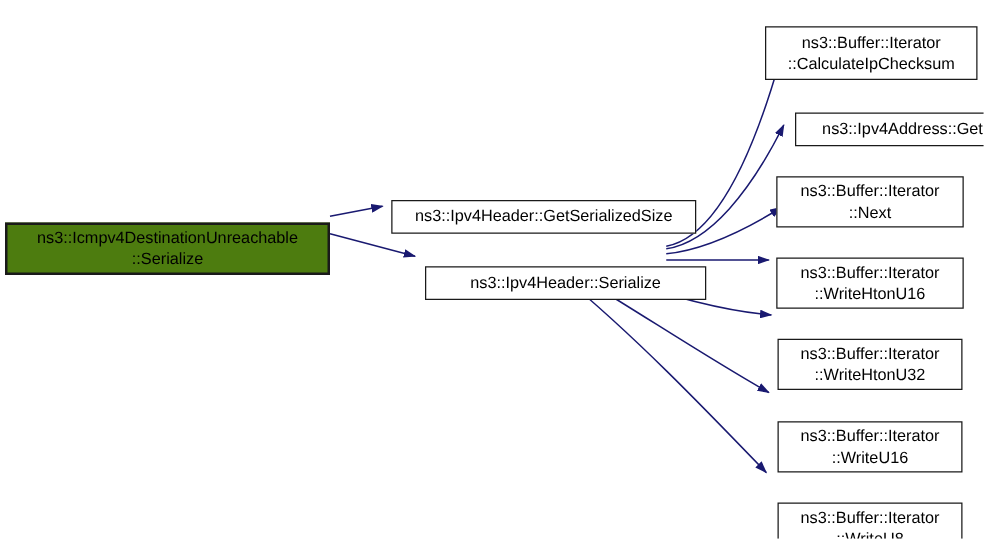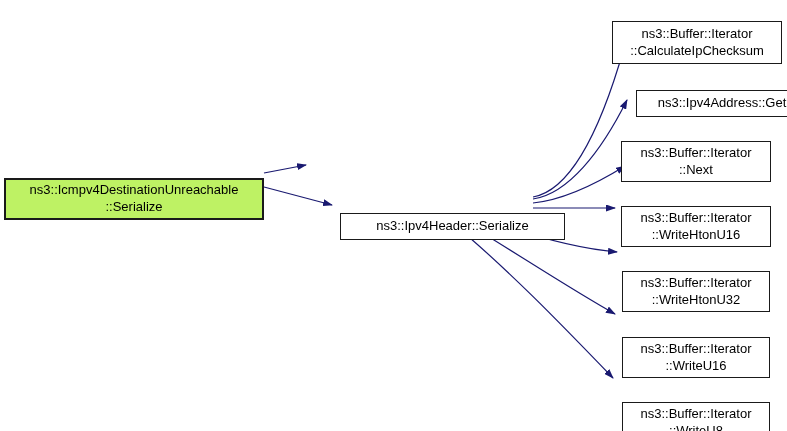--- a/index.html
+++ b/index.html
@@ -32,21 +32,21 @@
     justify-content: center;
     text-align: center;
     white-space: pre-line;
     font-size: 13px;
     line-height: 1.3;
     z-index: 2;
     cursor: pointer;
     margin-top: 18px;
   }
   .node.root {
-    background: #bef264;
+    background: #4d7c0f;
     border-width: 2px;
     cursor: default;
   }
   .edge {
     fill: none;
     stroke: #191970;
     stroke-width: 1.2;
   }
 </style>
 </head>
@@ -67,20 +67,21 @@
     <path class="edge" d="M 533,203 C 563,200 596,184 625,166" marker-end="url(#arrow)"></path>
     <path class="edge" d="M 533,208 L 615,208" marker-end="url(#arrow)"></path>
     <path class="edge" d="M 490,221 C 538,238 582,249 617,252" marker-end="url(#arrow)"></path>
     <path class="edge" d="M 463,221 C 516,253 572,290 615,314" marker-end="url(#arrow)"></path>
     <path class="edge" d="M 450,221 C 507,268 561,324 613,378" marker-end="url(#arrow)"></path>
   </svg>
 
   <div class="node root" style="left:4px; top:160px; width:260px; height:42px;">ns3::Icmpv4DestinationUnreachable
 ::Serialize</div>
 
+  <div class="node" style="left:313px; top:142px; width:244px; height:27px;">ns3::Ipv4Header::GetSerializedSize</div>
 
   <div class="node" style="left:340px; top:195px; width:225px; height:27px;">ns3::Ipv4Header::Serialize</div>
 
   <div class="node" style="left:612px; top:3px; width:170px; height:43px;">ns3::Buffer::Iterator
 ::CalculateIpChecksum</div>
 
   <div class="node" style="left:636px; top:72px; width:172px; height:27px;">ns3::Ipv4Address::Get</div>
 
   <div class="node" style="left:621px; top:123px; width:150px; height:41px;">ns3::Buffer::Iterator
 ::Next</div>

